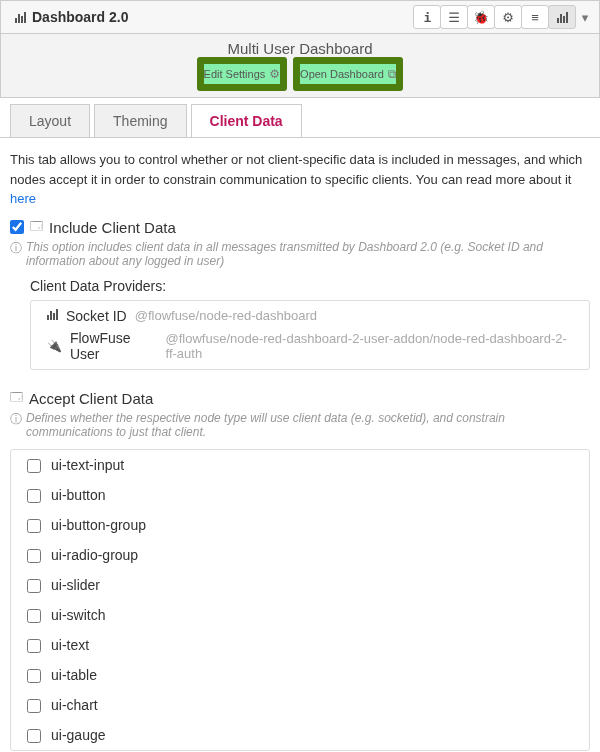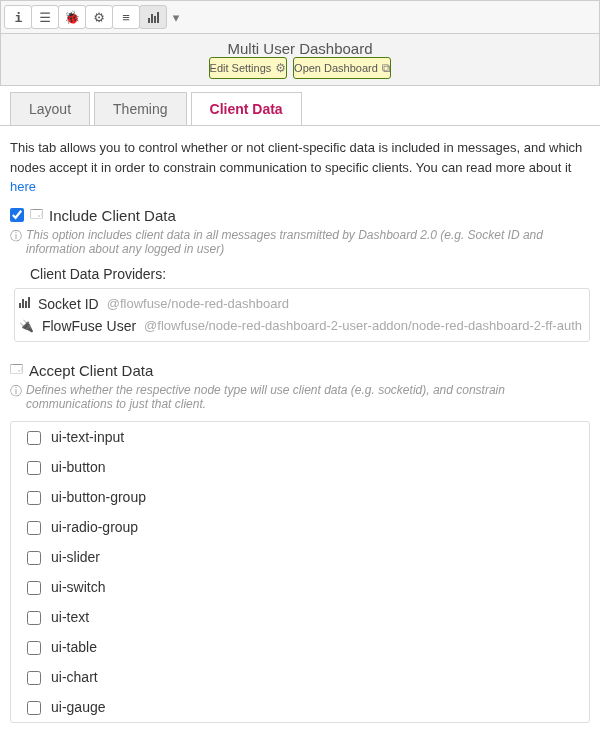--- a/index.html
+++ b/index.html
@@ -6,50 +6,59 @@
 body { font-family: -apple-system, BlinkMacSystemFont, "Segoe UI", Helvetica, Arial, sans-serif; font-size: 14px; color: #333; background: #fff; width: 600px; }
 .header { display: flex; align-items: center; justify-content: space-between; border: 1px solid #ccc; background: #f7f7f7; height: 34px; padding: 0 4px; }
 .header-left { display: flex; align-items: center; font-weight: bold; padding-left: 10px; gap: 6px; }
 .header-right { display: flex; align-items: center; gap: 0; }
 .icon-btn { width: 28px; height: 24px; border: 1px solid #ccc; background: #fff; display: inline-flex; align-items: center; justify-content: center; font-size: 13px; cursor: pointer; margin-left: -1px; border-radius: 3px; color: #555; }
 .icon-btn.active { background: #e6e6e6; }
 .icon-btn.caret { border: none; background: transparent; width: 20px; color: #777; }
 .sub-header { display: flex; align-items: center; justify-content: space-between; border: 1px solid #ccc; border-top: none; background: #f3f3f3; padding: 6px 10px; flex-direction: column; }
 .sub-title { font-size: 15px; color: #555; }
 .sub-buttons { display: flex; gap: 6px; }
-.small-btn { font-size: 11px; border: 1px solid #4d7c0f; background: #fef9c3; padding: 3px 0; border-radius: 3px; cursor: pointer; display: inline-flex; align-items: center; gap: 4px; color: #555; }
+.small-btn { font-size: 11px; border: 7px solid #4d7c0f; background: #86efac; padding: 3px 0; border-radius: 3px; cursor: pointer; display: inline-flex; align-items: center; gap: 4px; color: #555; }
 .tabs-row { display: flex; border-bottom: 1px solid #ccc; padding: 6px 10px 0 10px; gap: 4px; background: #fff; }
 .tab { border: 1px solid #ccc; border-bottom: none; padding: 8px 18px; background: #f0f0f0; color: #666; cursor: pointer; position: relative; }
 .tab.active { background: #fff; font-weight: bold; color: #be185d; top: 0; }
 .content { padding: 12px 10px; }
 .description { font-size: 13px; line-height: 1.5; color: #333; margin-bottom: 8px; }
 .description a { color: #1a73e8; text-decoration: none; }
 .section-header { display: flex; align-items: center; gap: 6px; font-size: 15px; margin-bottom: 2px; }
 .section-header input[type="checkbox"] { accent-color: #1a73e8; width: 14px; height: 14px; }
 .help-text { font-size: 12px; color: #999; font-style: italic; margin-bottom: 10px; display: flex; gap: 4px; align-items: flex-start; }
 .help-text .info-icon { font-style: normal; font-size: 12px; color: #999; flex-shrink: 0; }
 .providers-label { font-size: 14px; color: #333; margin: 6px 0 6px 20px; }
-.providers-box { border: 1px solid #ddd; border-radius: 3px; margin: 0 0 18px 4px; padding: 4px 4px; }
+.providers-box { border: 1px solid #ddd; border-radius: 3px; margin: 0 0 18px 20px; padding: 4px 16px; }
 .provider-row { display: flex; align-items: center; gap: 8px; padding: 3px 0; font-size: 14px; }
 .provider-name { color: #333; }
 .provider-path { color: #aaa; font-size: 13px; }
 .accept-header { display: flex; align-items: center; gap: 6px; font-size: 15px; margin-bottom: 2px; }
 .node-list { border: 1px solid #ddd; border-radius: 3px; margin-top: 10px; }
 .node-row { display: flex; align-items: flex-end; gap: 10px; padding: 7px 16px; font-size: 14px; cursor: pointer; }
 .node-row input[type="checkbox"] { accent-color: #1a73e8; width: 14px; height: 14px; }
 .bar-icon { display: inline-flex; align-items: flex-end; gap: 1px; height: 12px; }
 .bar-icon span { width: 2px; background: #555; }
 .bar-icon span:nth-child(1){height:5px} .bar-icon span:nth-child(2){height:9px} .bar-icon span:nth-child(3){height:7px} .bar-icon span:nth-child(4){height:11px}
 .small-icon { font-size: 12px; color: #777; }
 .tight-icon { font-family: monospace; letter-spacing: -1px; font-weight: bold; }
 </style>
 </head>
 <body>
 
 <div class="header">
+  <div class="header-left">
+    <span class="bar-icon">
+        <span></span>
+        <span></span>
+        <span></span>
+        <span></span>
+      </span>
+    <span>Dashboard 2.0</span>
+  </div>
   <div class="header-right">
     <div class="icon-btn">
         <span class="tight-icon">i</span>
       </div>
     <div class="icon-btn">☰</div>
     <div class="icon-btn">🐞</div>
     <div class="icon-btn">⚙</div>
     <div class="icon-btn">≡</div>
     <div class="icon-btn active">
         <span class="bar-icon">

